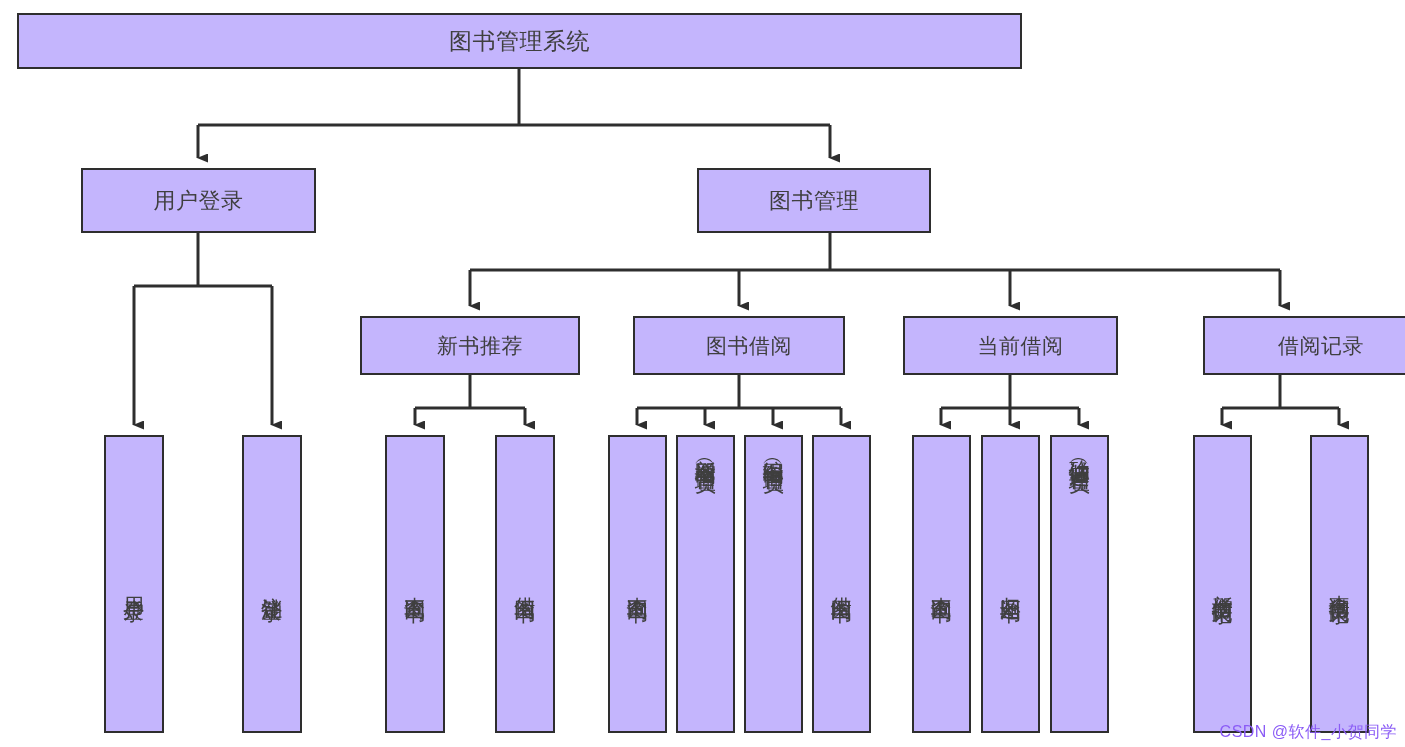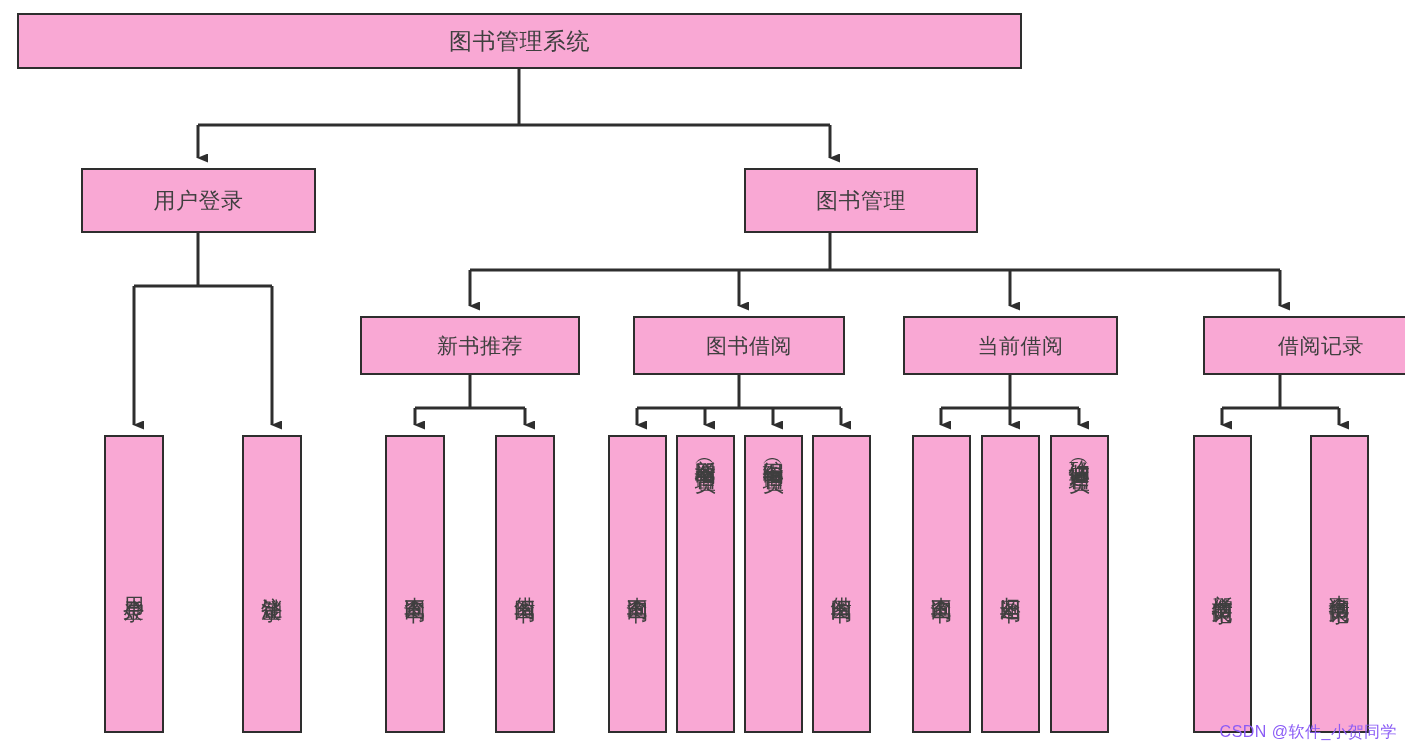--- a/index.html
+++ b/index.html
@@ -24,21 +24,21 @@
     position: absolute;
     left: 0;
     top: 0;
     width: 1405px;
     height: 747px;
   }
   .node {
     position: absolute;
     box-sizing: border-box;
     border: 2px solid #2e2e2e;
-    background: #f9a8d4;
+    background: #c4b5fd;
     color: #3a3a3a;
     display: flex;
     align-items: center;
     justify-content: center;
     z-index: 3;
   }
   .node-label {
     display: block;
     color: #3f3f3f;
     letter-spacing: 0.5px;
@@ -157,21 +157,21 @@
     </g>
   </svg>
 
   <div class="node root">
     <span class="node-label">图书管理系统</span>
   </div>
 
   <div class="node level2" style="left:81px;width:235px;">
     <span class="node-label">用户登录</span>
   </div>
-  <div class="node level2" style="left:744px;width:234px;">
+  <div class="node level2" style="left:697px;width:234px;">
     <span class="node-label">图书管理</span>
   </div>
 
   <div class="node level3" style="left:360px;width:220px;">
     <span class="node-label">新书推荐</span>
   </div>
   <div class="node level3" style="left:903px;width:215px;">
     <span class="node-label">当前借阅</span>
   </div>
   <div class="node level3" style="left:633px;width:212px;">

